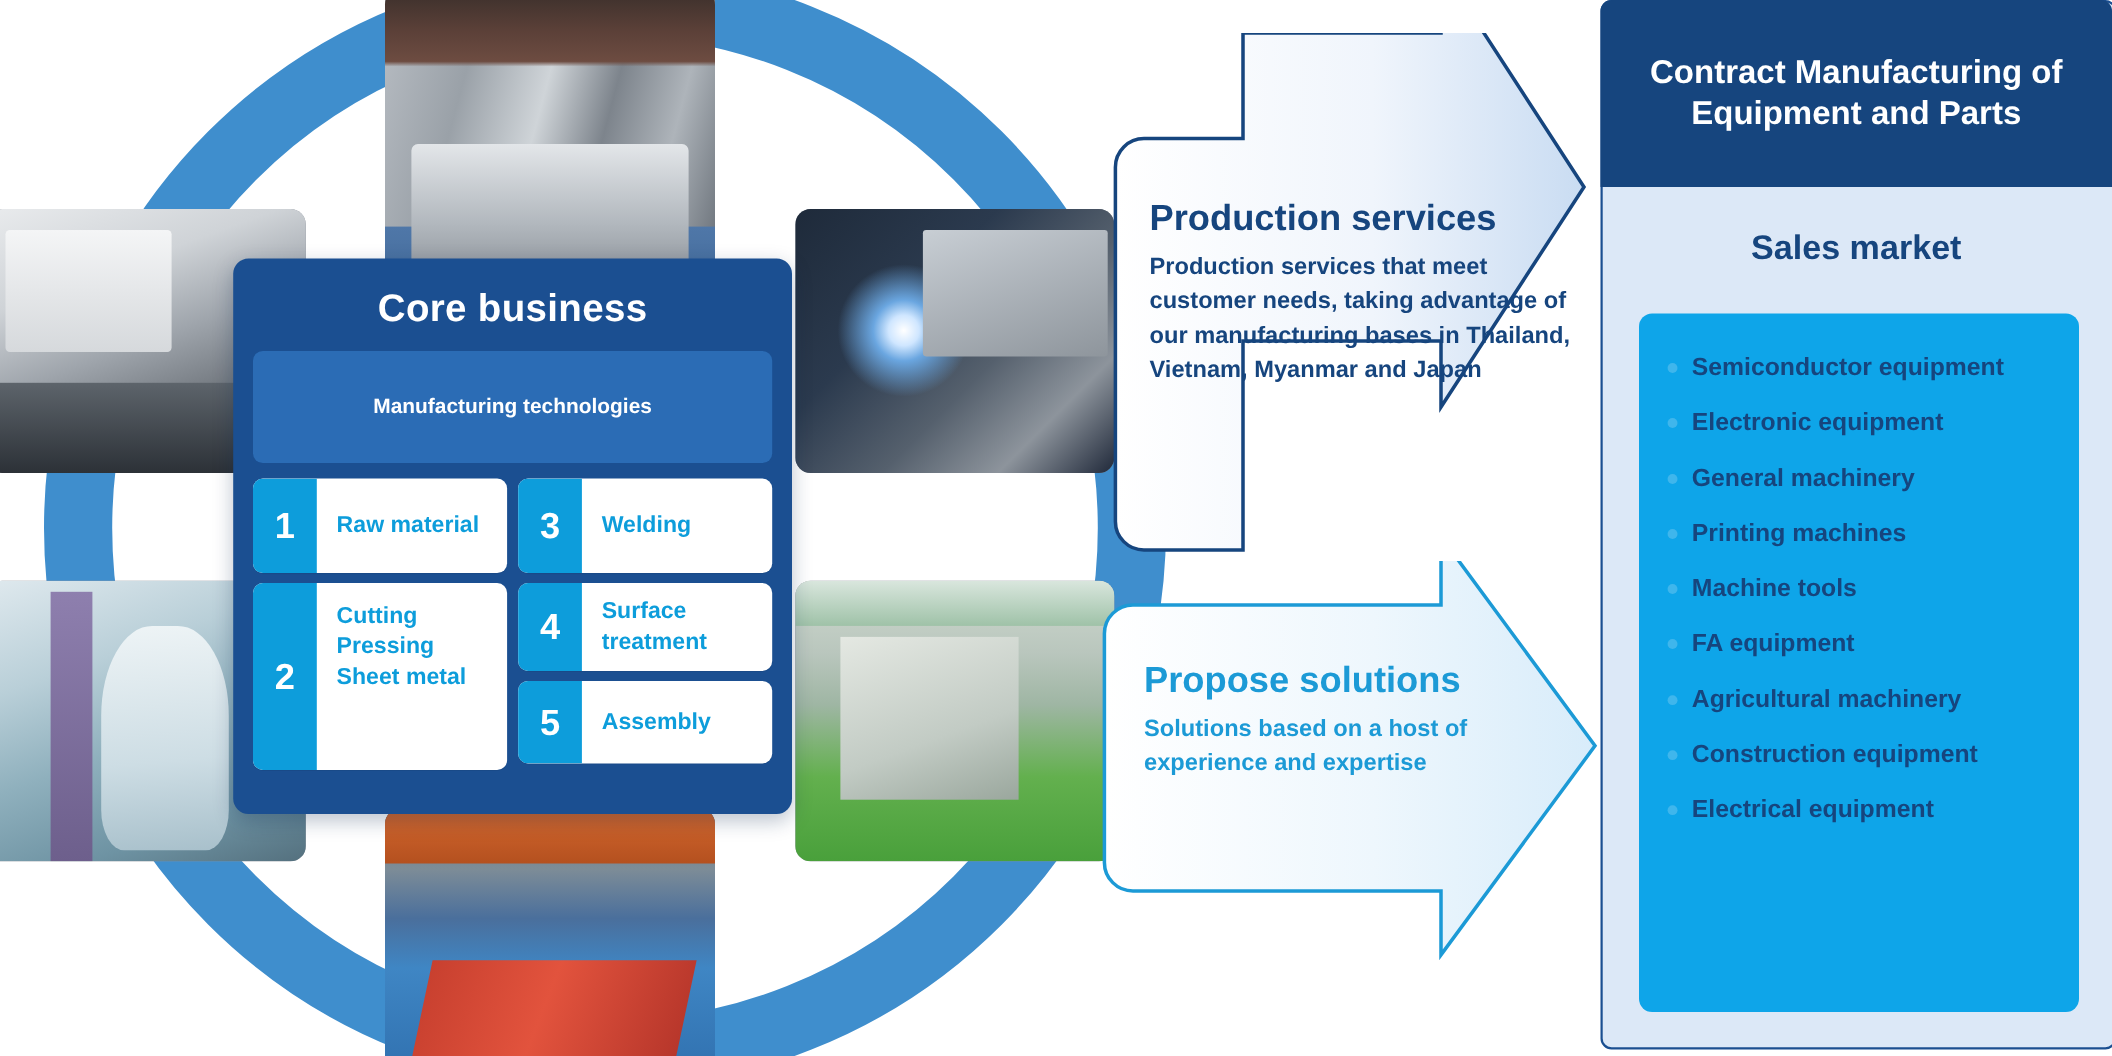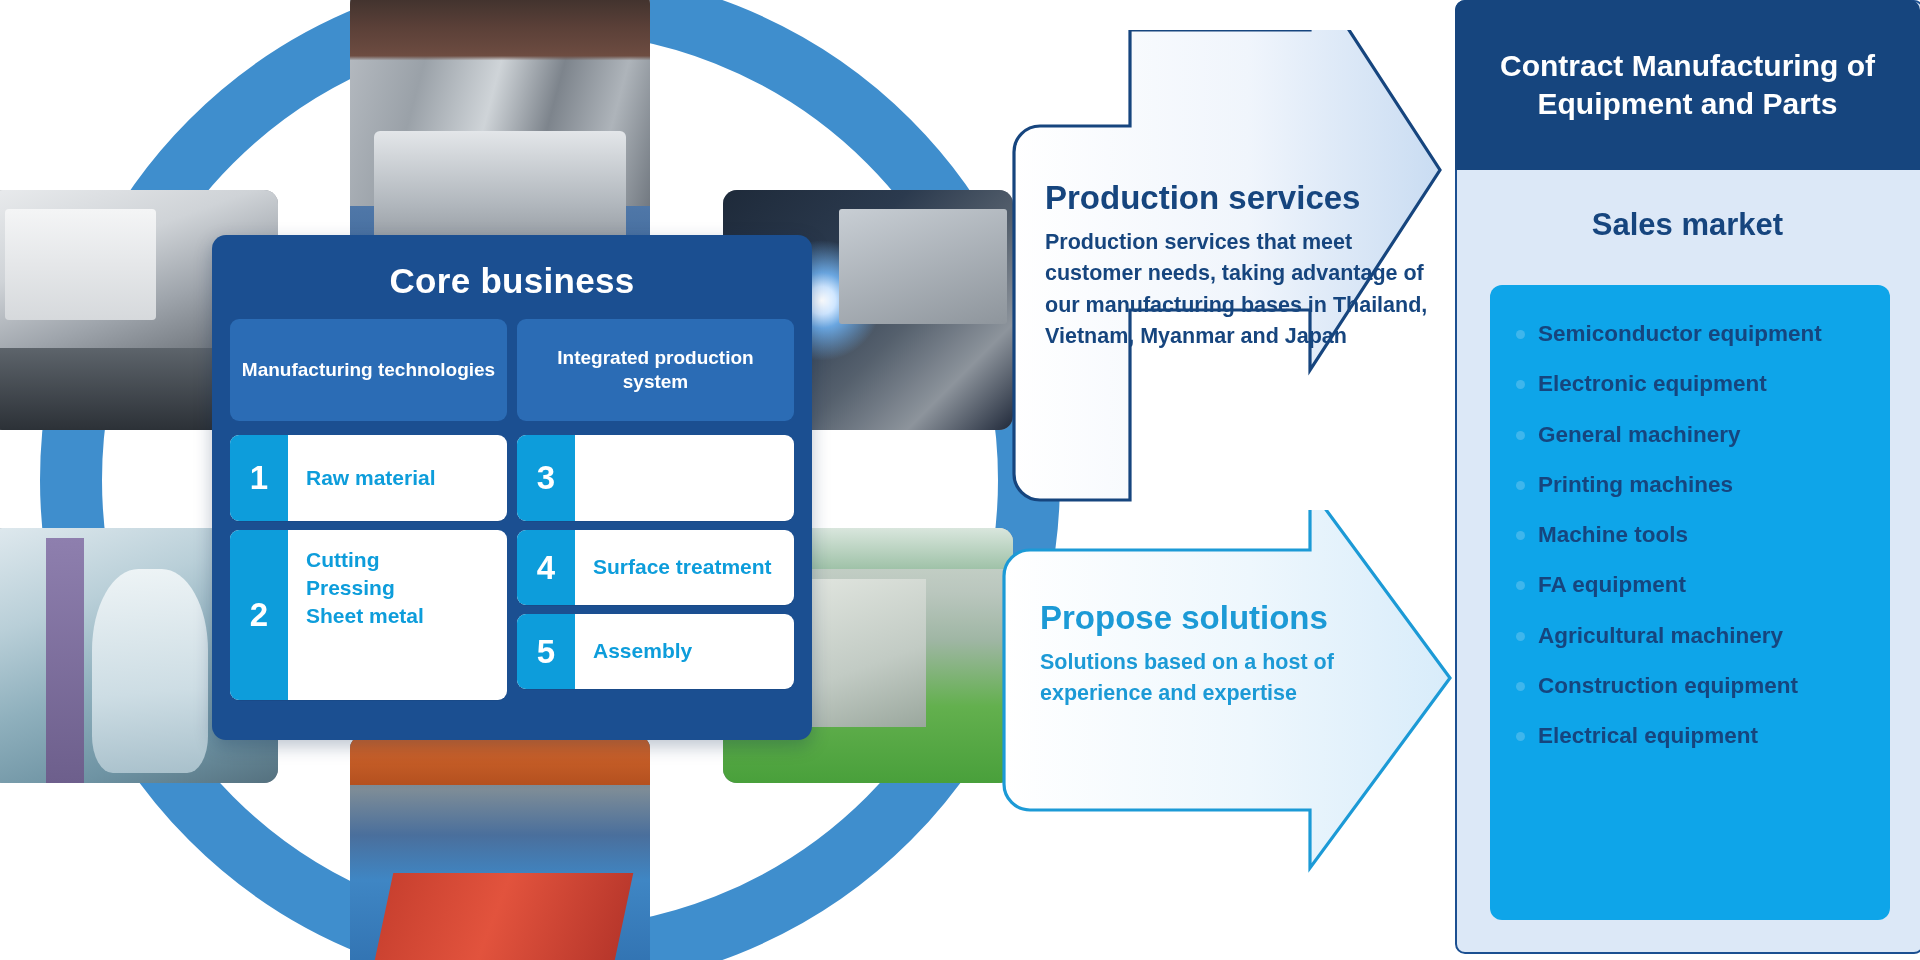--- a/index.html
+++ b/index.html
@@ -105,21 +105,21 @@
     content:"";position:absolute;left:14%;top:20%;width:56%;height:58%;
     background:linear-gradient(160deg,#e4e8e2,#c2cbc4 60%,#9aa79d);
   }
   #photo-br .ph-inner:after{
     content:"";position:absolute;left:0;top:0;right:0;height:16%;
     background:linear-gradient(180deg,#d9e6dd,#9fc2a8);
   }
 
   
   #core-card{
-    position:absolute;left:212px;top:235px;width:600px;height:505px;
+    position:absolute;left:212px;top:235px;width:508px;height:505px;
     background:#1b4f91;border-radius:14px;
     box-shadow:0 6px 18px rgba(10,40,80,.28);
     z-index:8;
   }
   #core-title{
     color:#ffffff;font-size:35px;font-weight:bold;text-align:center;
     padding-top:26px;letter-spacing:.3px;
   }
   .head-row{display:flex;gap:10px;padding:18px 18px 0 18px;}
   .head-cell{
@@ -219,21 +219,20 @@
       </div>
     <div class="photo" id="photo-br">
         <div class="ph-inner"></div>
       </div>
 
     <div id="core-card">
       <div id="core-title">Core business</div>
 
       <div class="head-row">
         <div class="head-cell">Manufacturing technologies</div>
-        <div class="head-cell">Integrated production system</div>
       </div>
 
       <div class="cols">
 
         <div class="col">
           <div class="step h-86">
             <div class="num">1</div>
             <div class="lbl">Raw material</div>
           </div>
           <div class="step tall h-170">
@@ -242,20 +241,21 @@
               <span>Cutting</span>
               <span>Pressing</span>
               <span>Sheet metal</span>
             </div>
           </div>
         </div>
 
         <div class="col">
           <div class="step h-86">
             <div class="num">3</div>
+            <div class="lbl">Welding</div>
           </div>
           <div class="step h-75">
             <div class="num">4</div>
             <div class="lbl">Surface treatment</div>
           </div>
           <div class="step h-75">
             <div class="num">5</div>
             <div class="lbl">Assembly</div>
           </div>
         </div>

